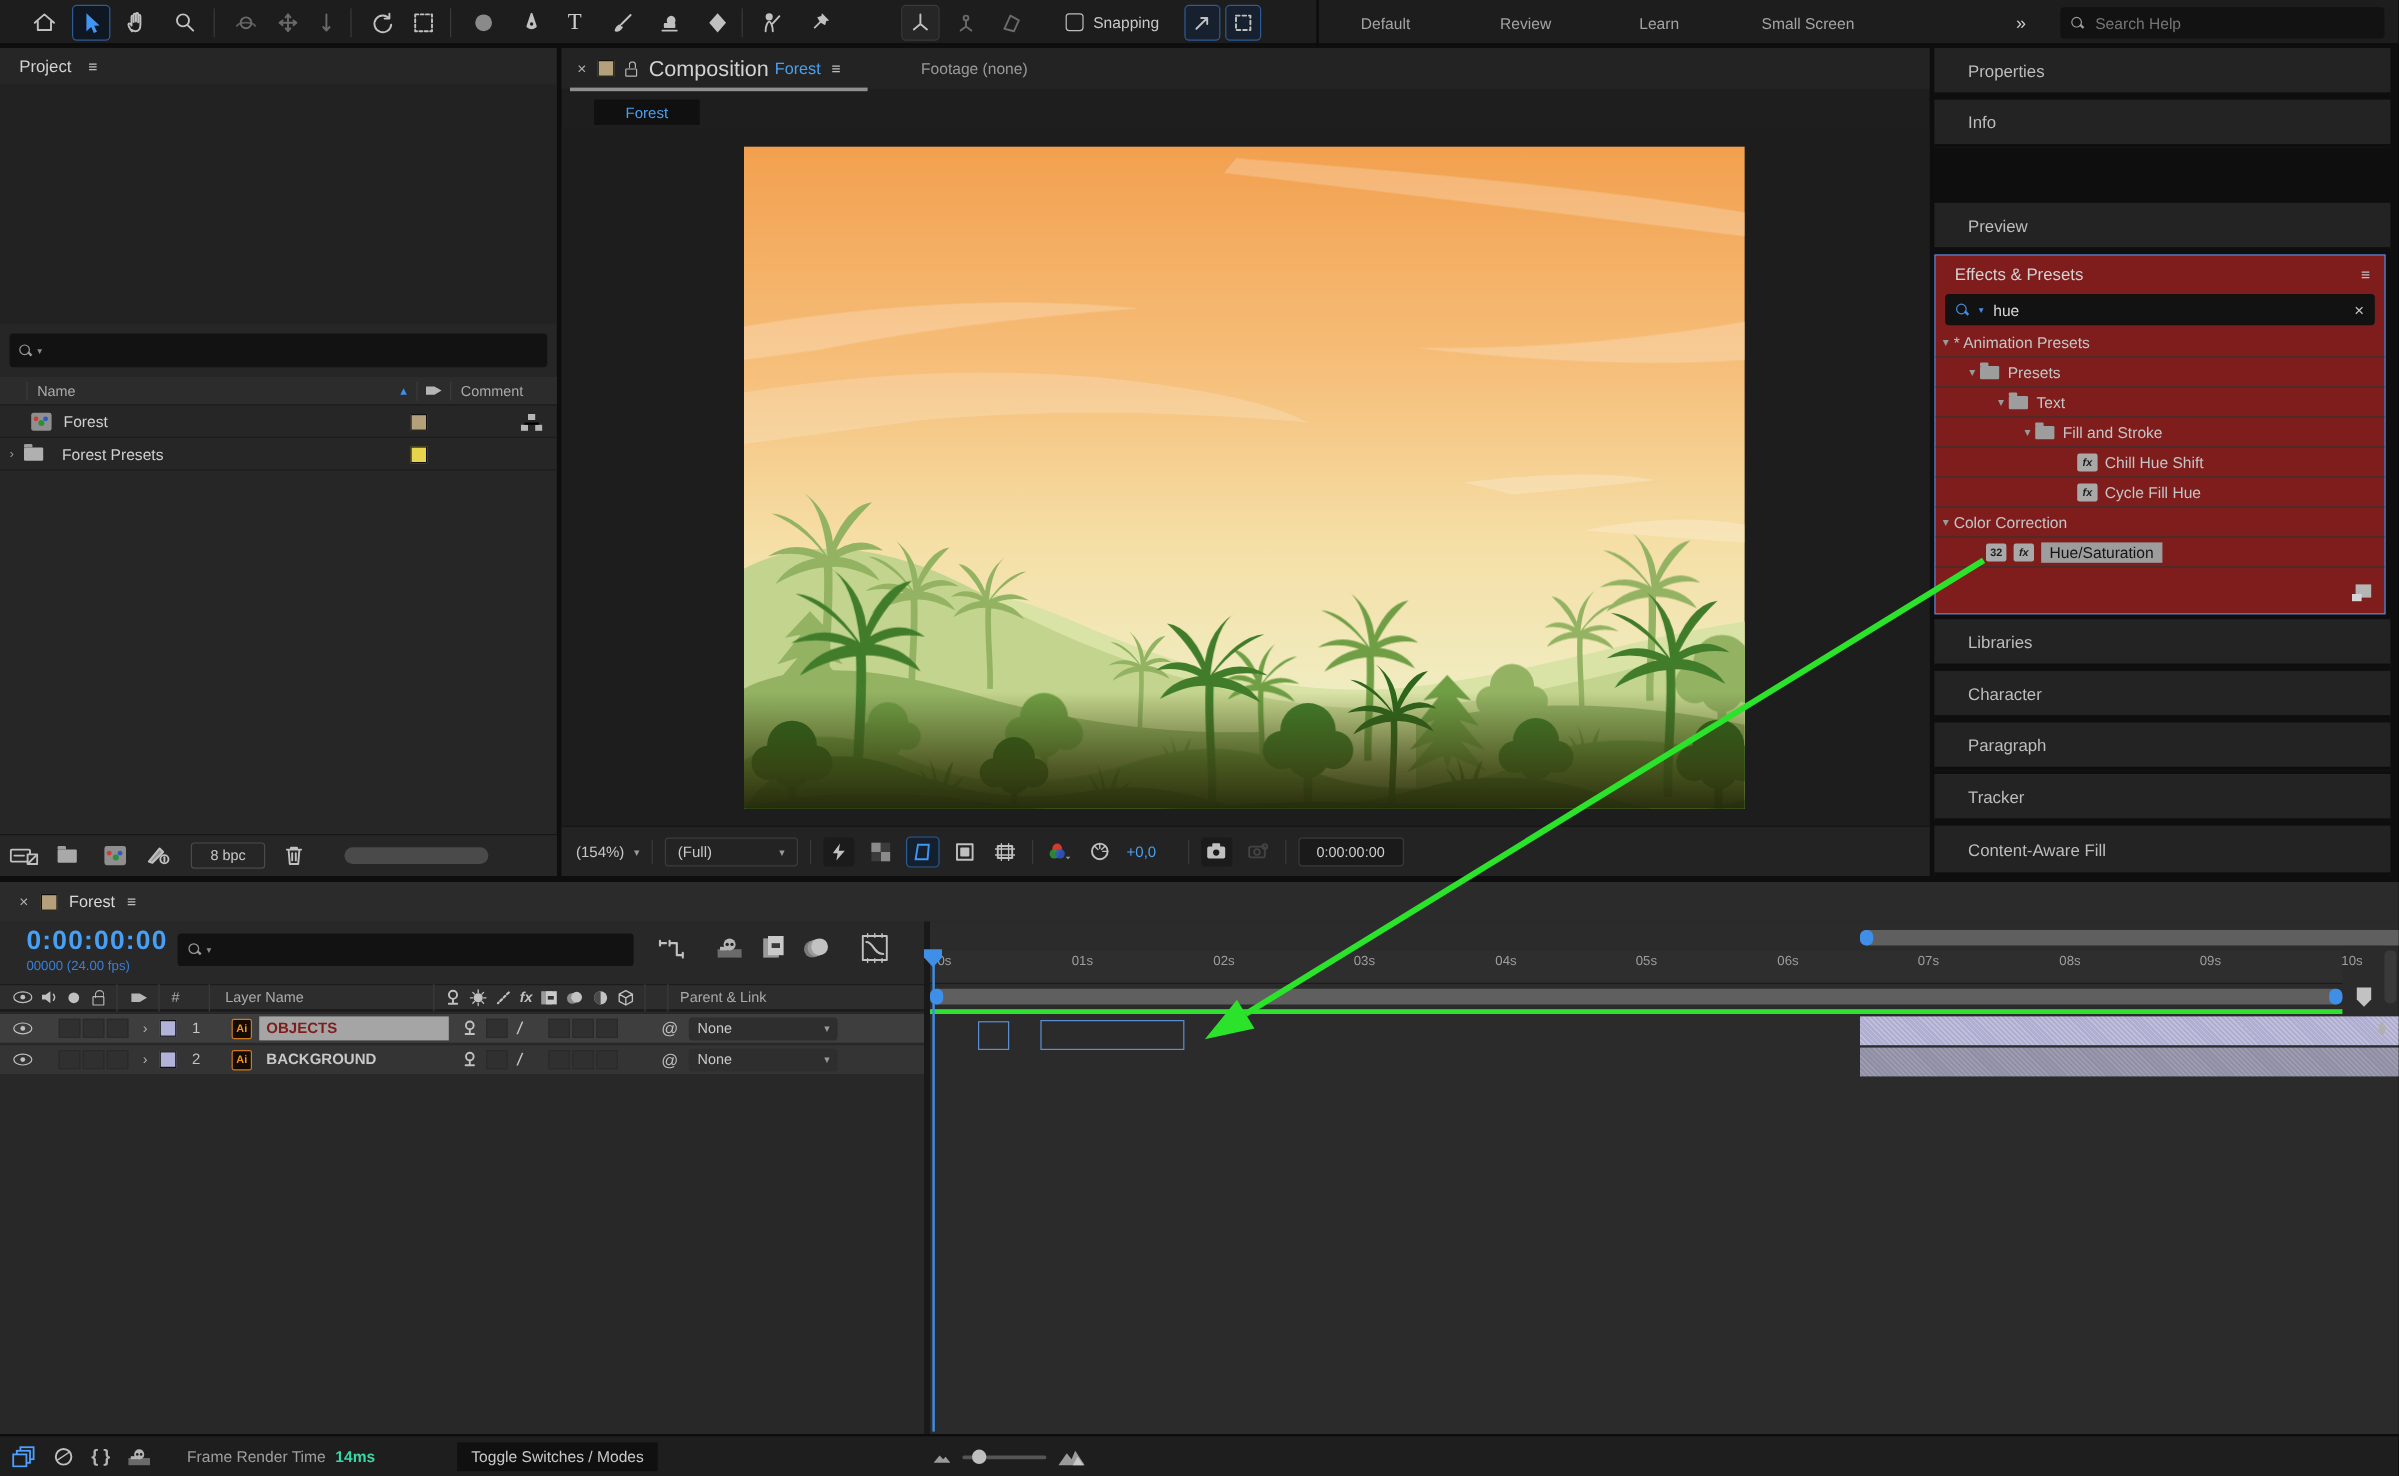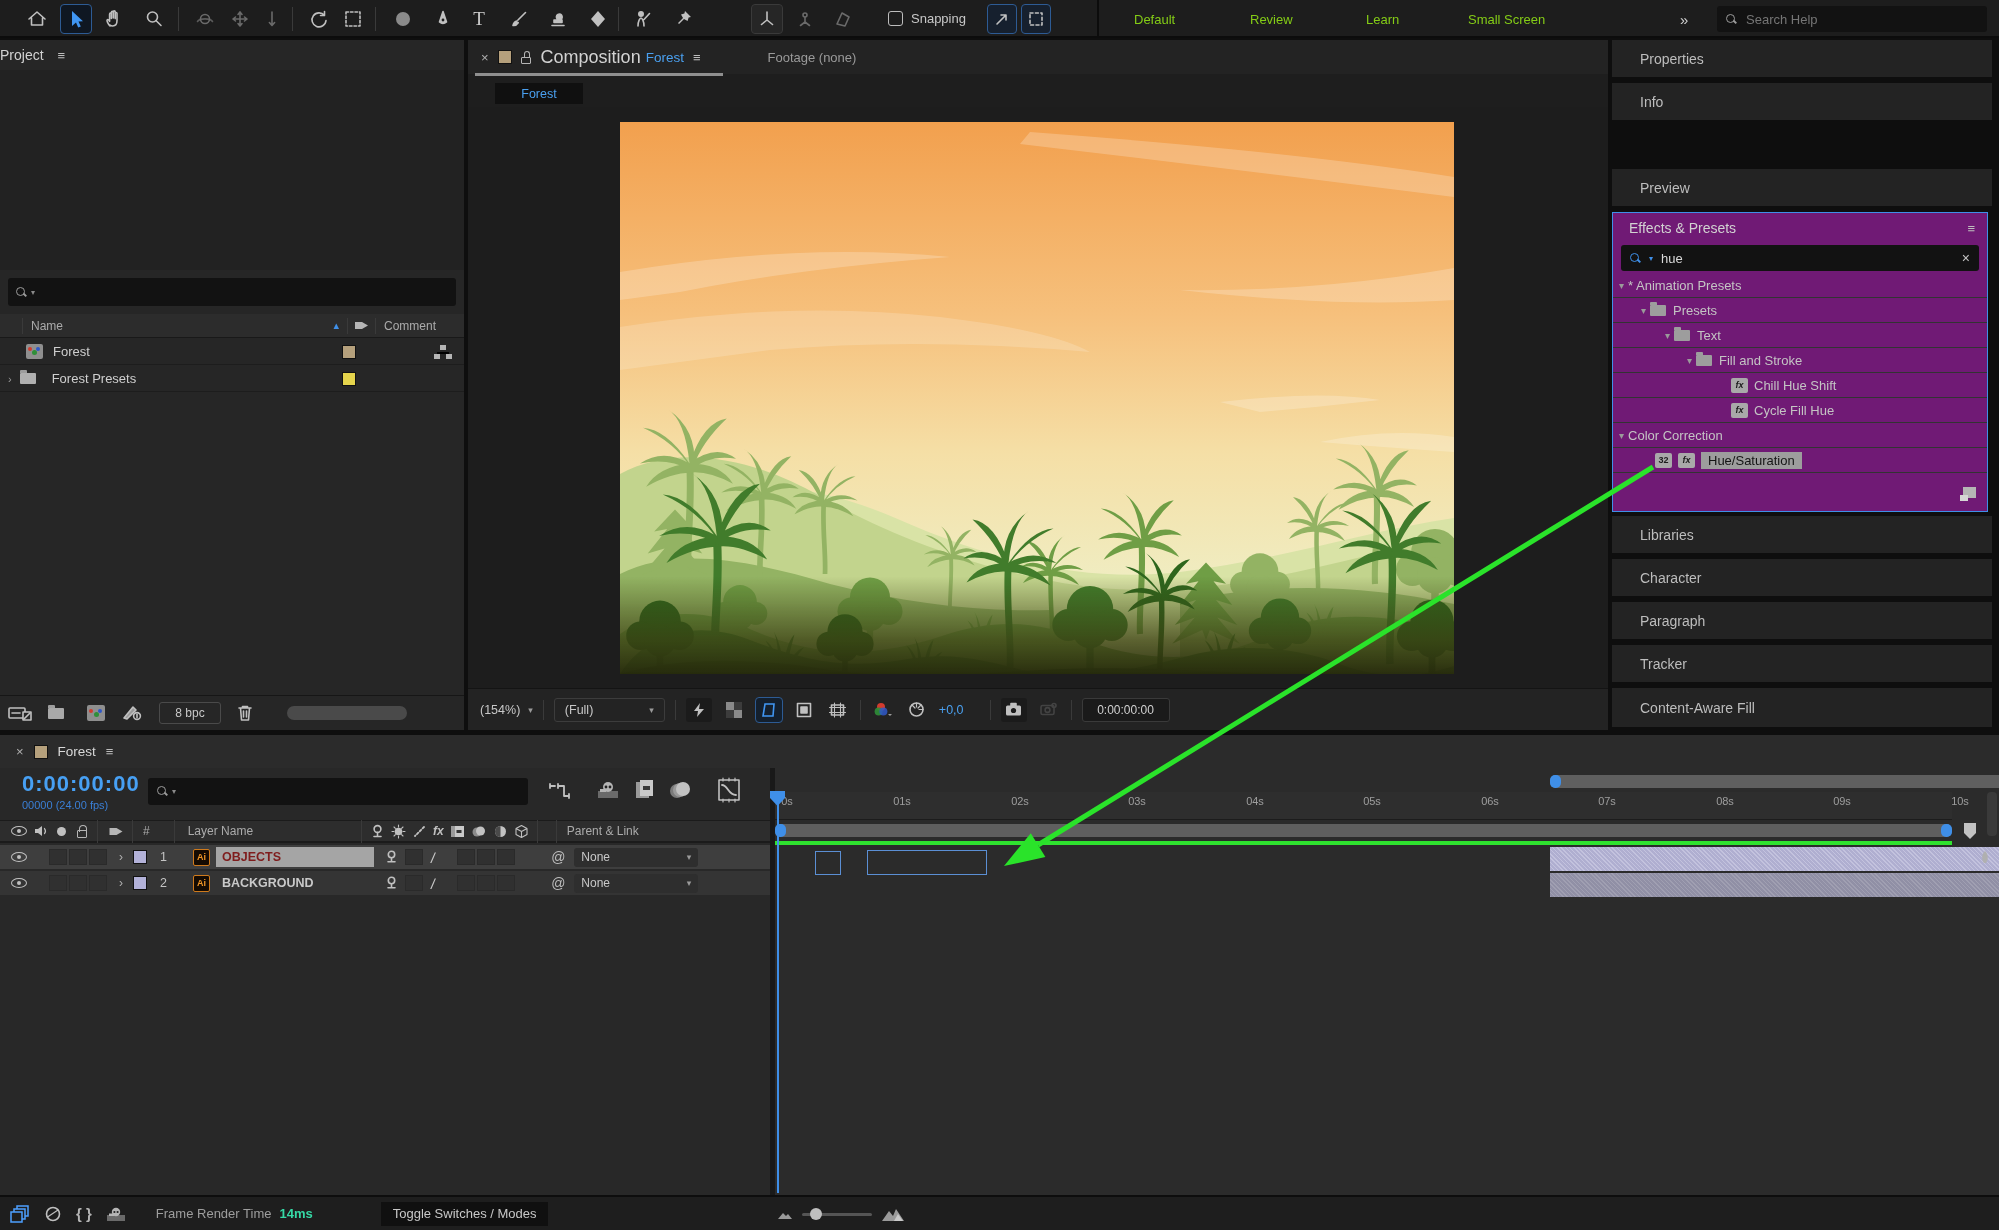--- a/index.html
+++ b/index.html
@@ -11,21 +11,21 @@
   .panel { background:#262626; }
   .flex { display:flex; align-items:center; }
   .sep-v { width:1px; background:#3a3a3a; }
   .icon { display:inline-flex; align-items:center; justify-content:center; }
   svg.g { stroke:#c0c0c0; fill:none; stroke-width:1.6; stroke-linecap:round; stroke-linejoin:round; }
   svg.gd { stroke:#6a6a6a; fill:none; stroke-width:1.6; stroke-linecap:round; stroke-linejoin:round; }
   
   #toolbar { left:0; top:0; width:1999px; height:38px; background:#1d1d1d; border-bottom:2px solid #0c0c0c; }
   .tool { position:absolute; top:5px; width:30px; height:28px; display:flex; align-items:center; justify-content:center; border-radius:3px; }
   .tool.active { background:#0f1722; outline:1px solid #2d5b94; }
-  .wstab { position:absolute; top:0; height:38px; display:flex; align-items:center; color:#84cc16; font-size:13px; }
+  .wstab { position:absolute; top:0; height:38px; display:flex; align-items:center; color:#a3a3a3; font-size:13px; }
   
   .searchbox { background:#121212; border-radius:3px; display:flex; align-items:center; }
   .mag { position:relative; width:11px; height:11px; flex:0 0 11px; }
   .mag::before { content:""; position:absolute; left:0; top:0; width:7px; height:7px; border:1.5px solid #9a9a9a; border-radius:50%; }
   .mag::after { content:""; position:absolute; left:7px; top:7px; width:4px; height:1.6px; background:#9a9a9a; transform:rotate(45deg); }
   .mag.blue::before { border-color:#3f8fe8; } .mag.blue::after { background:#3f8fe8; }
   
   .rbar { position:absolute; left:1612px; width:380px; height:40px; background:#232323; border-bottom:3px solid #0e0e0e; display:flex; align-items:center; padding-left:28px; color:#bdbdbd; font-size:14px; }
   
   .erow { position:relative; height:25px; display:flex; align-items:center; border-bottom:1px solid #333; font-size:13px; color:#c4c4c4; }
@@ -189,21 +189,21 @@
     <span class="wstab" style="left:1468px">Small Screen</span>
     <span class="wstab" style="left:1680px; font-size:15px; color:#d0d0d0">»</span>
 
     <div class="searchbox abs" style="left:1717px; top:6px; width:270px; height:26px; padding:0 9px; gap:9px">
       <span class="mag"></span>
       <input style="background: none; border: none; outline: none; color: rgb(165, 165, 165); font-size: 13px; width: 210px; font-family: &quot;Liberation Sans&quot;, sans-serif;" placeholder="Search Help">
     </div>
   </div>
 
   <div class="abs panel" style="left:0; top:40px; width:464px; height:690px">
-    <div class="flex" style="height:30px; gap:14px">
+    <div class="flex" style="height:30px; padding-left:16px; gap:14px">
       <span style="color:#d2d2d2; font-size:14px">Project</span>
       <span style="color:#bdbdbd">≡</span>
     </div>
     <div class="abs" style="left:0; top:30px; width:464px; height:200px; background:#222"></div>
     <div class="searchbox abs" style="left:8px; top:238px; width:448px; height:28px; padding:0 8px; gap:4px">
       <span class="mag"></span>
       <span style="color:#8a8a8a; font-size:8px">▾</span>
     </div>
 
     <div class="abs flex" style="left:0; top:274px; width:464px; height:24px; background:#2c2c2c; border-bottom:1px solid #191919; color:#ababab; font-size:12px">
@@ -467,21 +467,21 @@
   <div class="rbar" style="top:40px">
       <span>Properties</span>
     </div>
   <div class="rbar" style="top:83px">
       <span>Info</span>
     </div>
   <div class="rbar" style="top:169px">
       <span>Preview</span>
     </div>
 
-  <div class="abs" style="left:1612px; top:212px; width:376px; height:300px; background:#701a75; border:1px solid #3f8fe8">
+  <div class="abs" style="left:1612px; top:212px; width:376px; height:300px; background:#7f1d1d; border:1px solid #3f8fe8">
     <div class="flex" style="height:30px; padding:0 12px 0 16px; justify-content:space-between">
       <span style="color:#d2d2d2; font-size:14px">Effects &amp; Presets</span>
       <span style="color:#bdbdbd">≡</span>
     </div>
     <div class="searchbox flex" style="margin:2px 8px; height:26px; padding:0 9px; gap:8px">
       <span class="mag blue"></span>
       <span style="font-size:8px; color:#3f8fe8">▾</span>
       <input style="background: none; border: none; outline: none; color: rgb(216, 216, 216); font-size: 13px; width: 270px; font-family: &quot;Liberation Sans&quot;, sans-serif;" value="hue">
       <span style="margin-left:auto; color:#c4c4c4; font-size:14px">×</span>
     </div>

